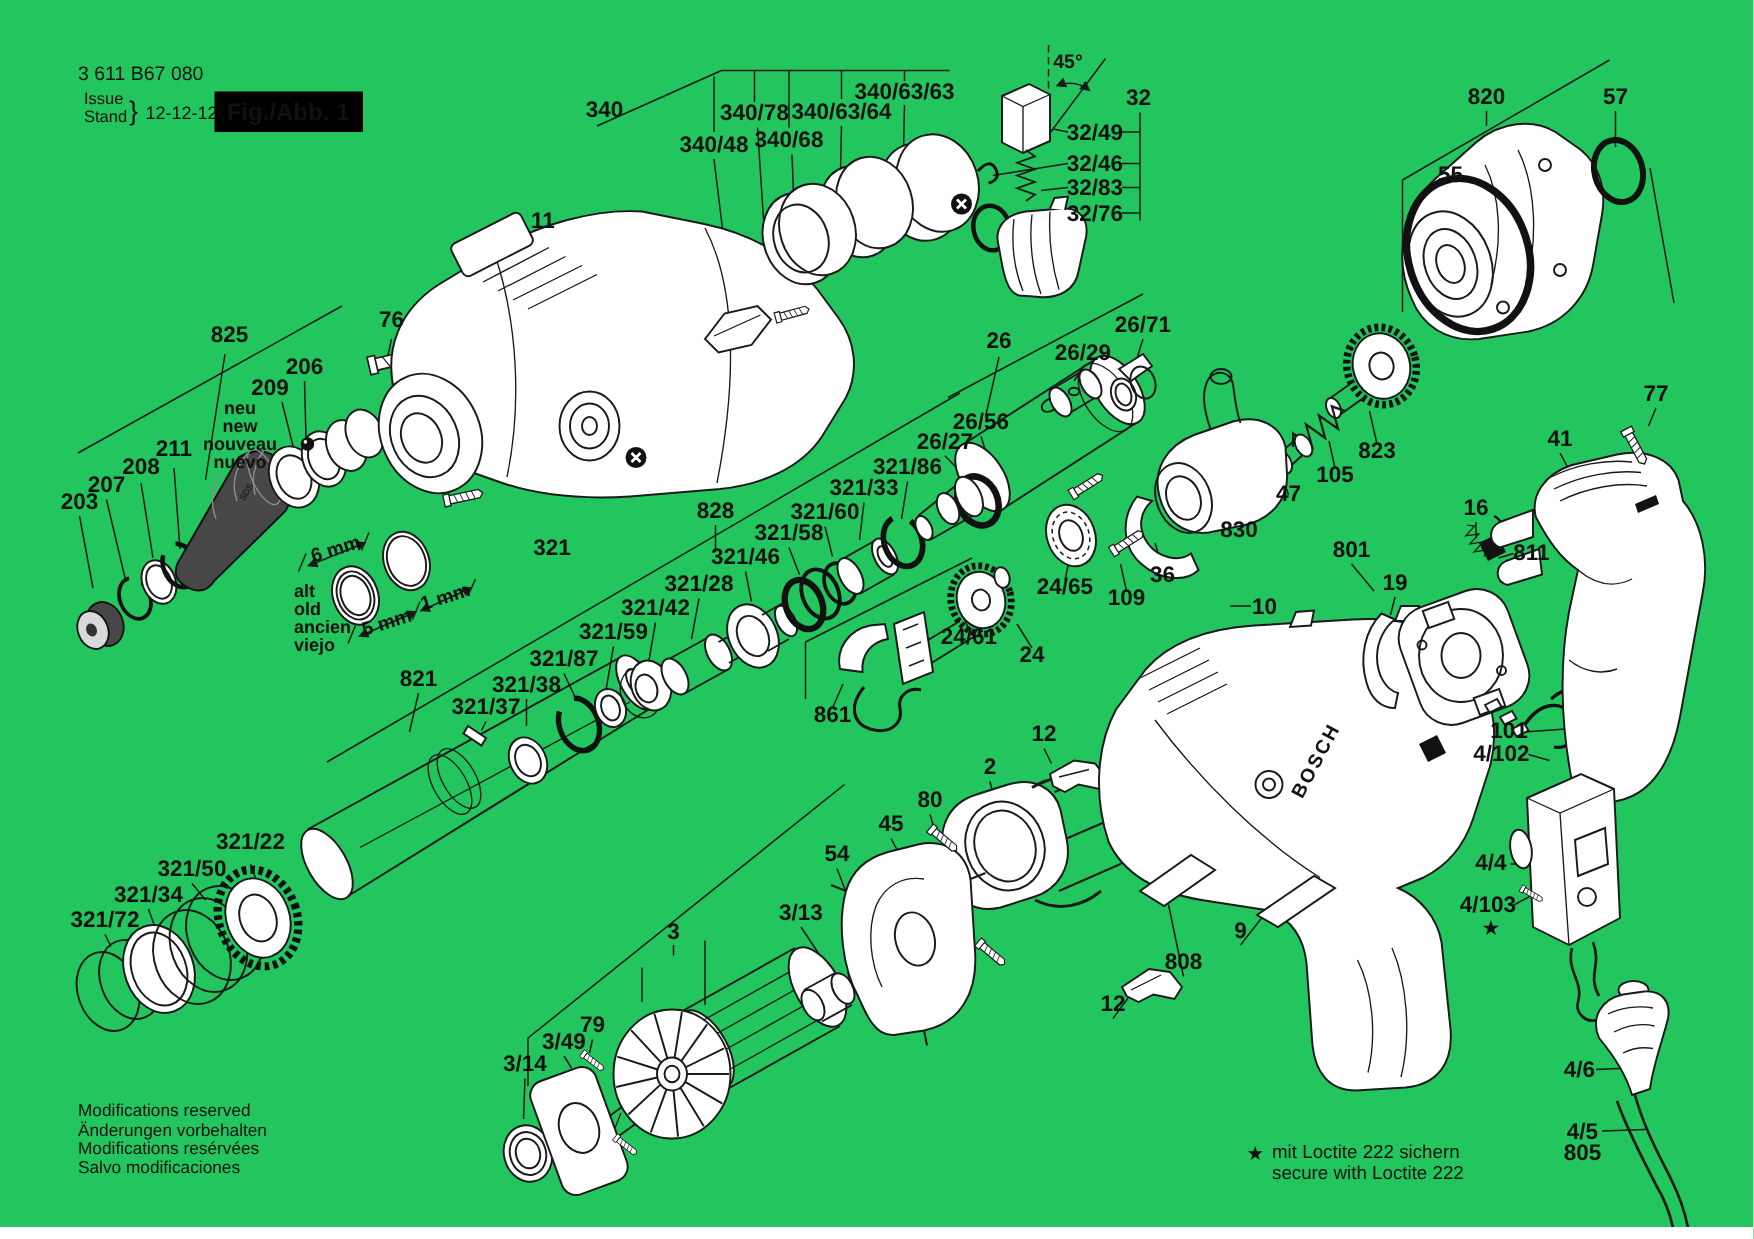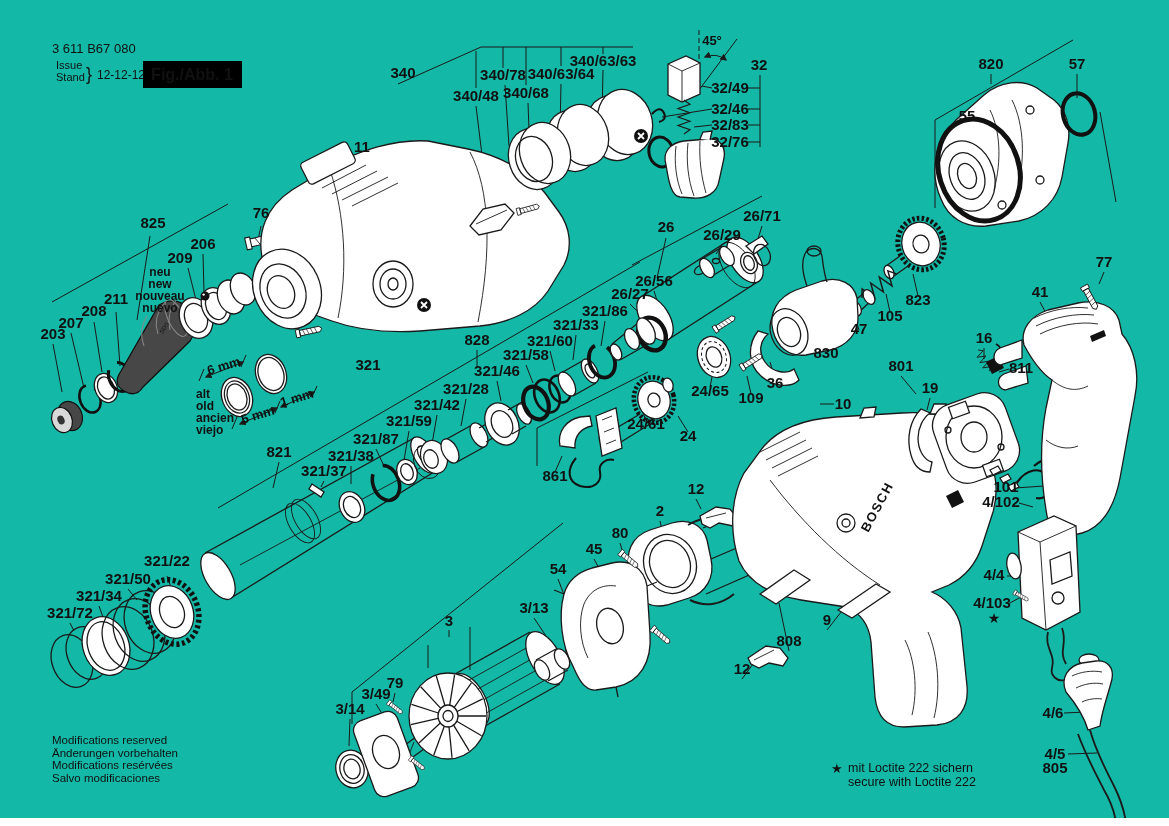--- a/index.html
+++ b/index.html
@@ -1,16 +1,16 @@
 <!DOCTYPE html>
 <html><head>
 <meta charset="utf-8">
 <style>
   html,body{margin:0;padding:0;background:#fff}
-  .stage{position:relative;width:1169px;height:818px;background:#14b8a6;overflow:hidden}
+  .stage{position:relative;width:1169px;height:818px;background:#22c55e;overflow:hidden}
   svg{display:block}
   svg text{fill:#111;font-family:"Liberation Sans","DejaVu Sans",sans-serif}
   .ld{fill:none;stroke:#1a1a1a;stroke-width:1}
   .ln{fill:none;stroke:#1a1a1a;stroke-width:1.3}
   .lnw{fill:#fff;stroke:#1a1a1a;stroke-width:1.3}
   .th{fill:none;stroke:#1a1a1a;stroke-width:.9}
   .or{fill:none;stroke:#111}
   .dash{stroke-dasharray:5,3}
 </style>
 </head>

